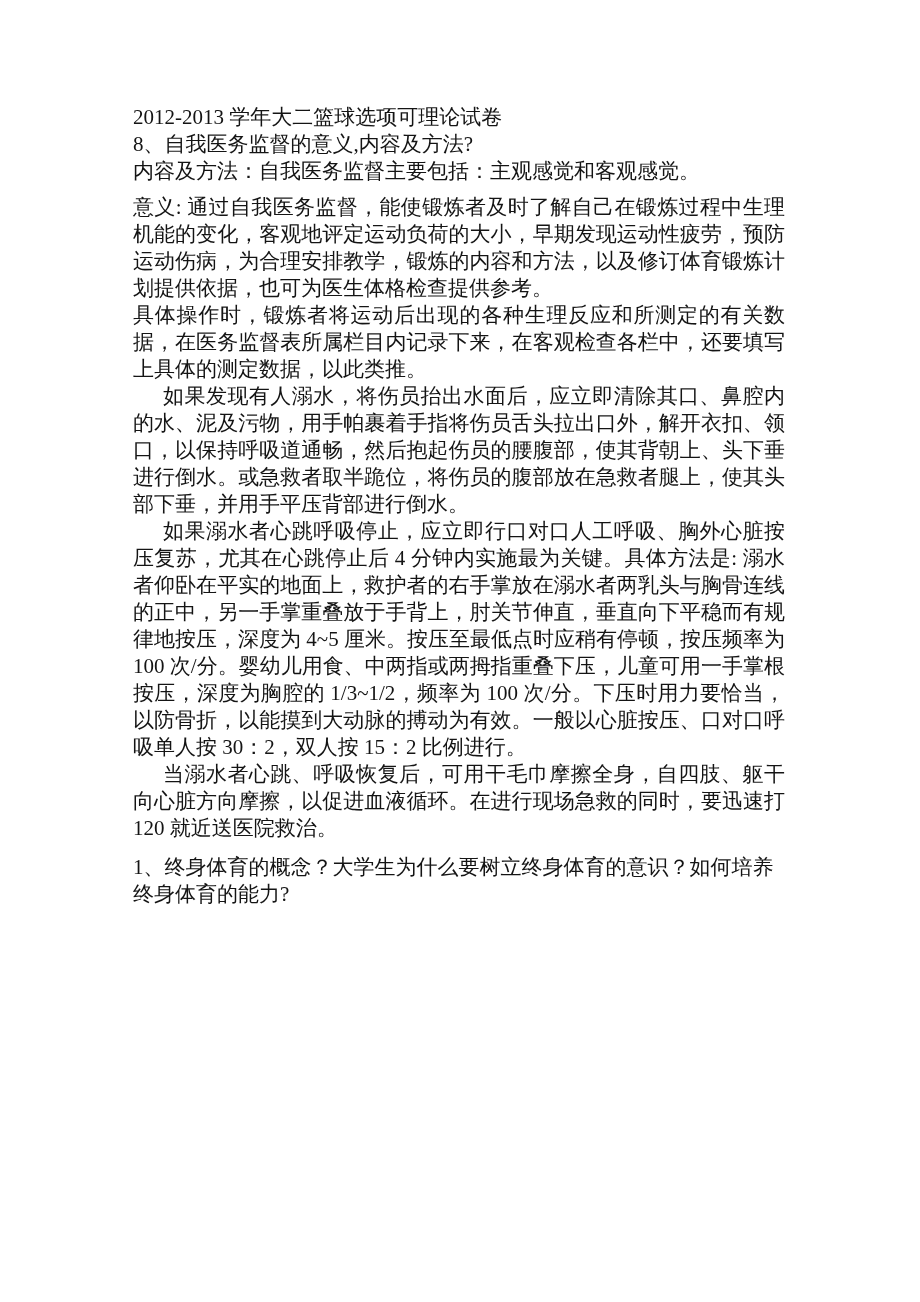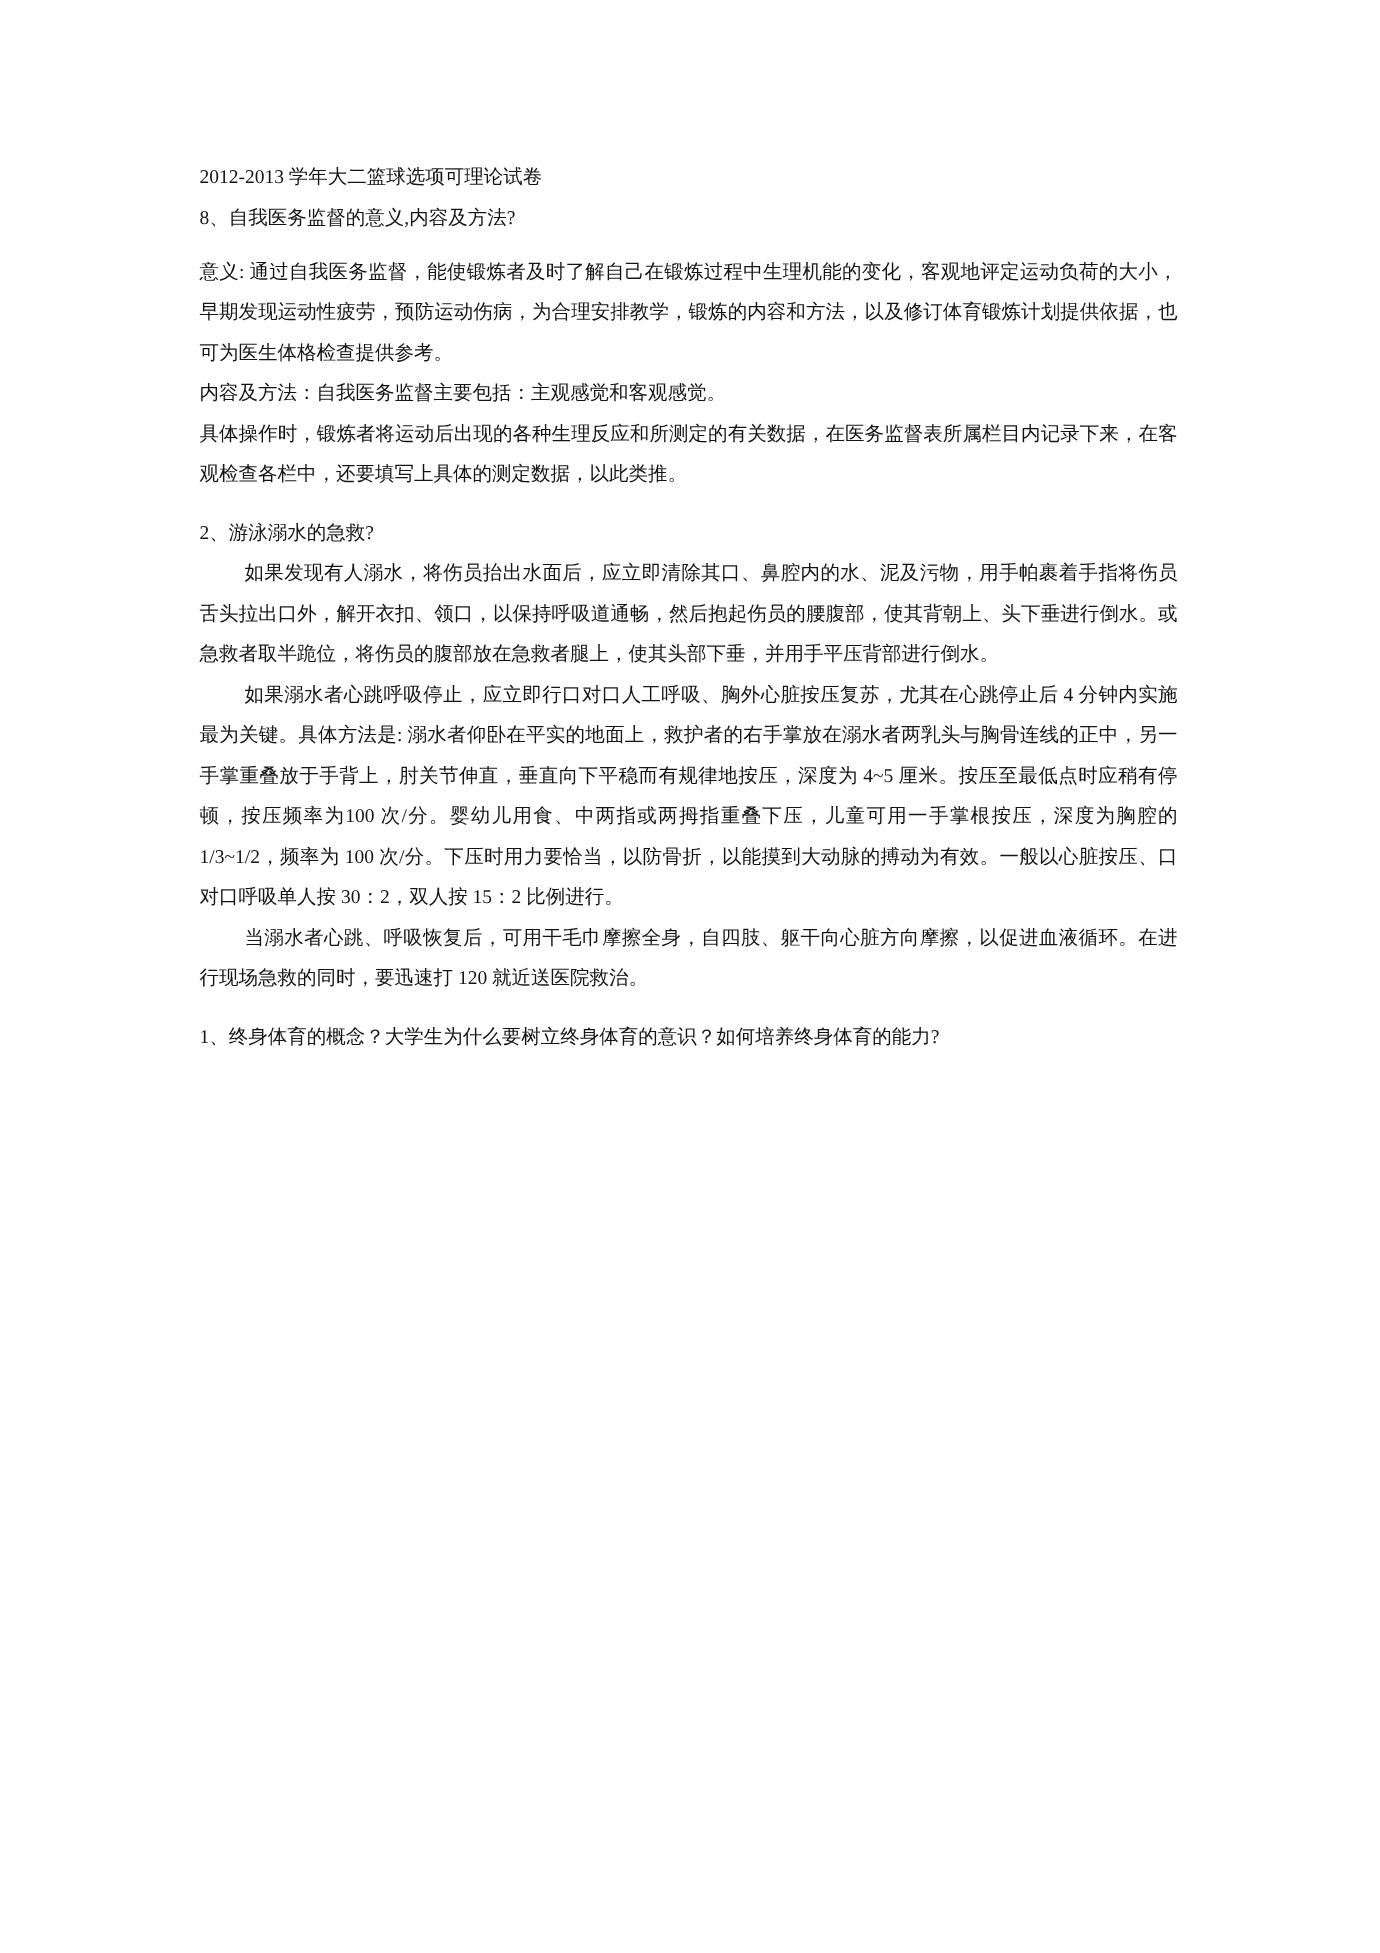--- a/index.html
+++ b/index.html
@@ -12,21 +12,21 @@
     height: 1302px;
     overflow: hidden;
     position: relative;
   }
   .doc {
     position: absolute;
     left: 133px;
     top: 104px;
     width: 652px;
     font-family: "Liberation Serif", "DejaVu Serif", serif;
-    font-size: 13px;
+    font-size: 21px;
     line-height: 27px;
     color: #141414;
     text-align: justify;
   }
   .line {
     margin: 0;
     text-align: left;
   }
   .para {
     margin: 0;
@@ -41,27 +41,26 @@
 </head>
 <body>
 
 <div class="doc">
 
   <div class="line">2012-2013 学年大二篮球选项可理论试卷</div>
 
 
   <div class="line">8、自我医务监督的意义,内容及方法?</div>
 
+  <p class="para">内容及方法：自我医务监督主要包括：主观感觉和客观感觉。</p>
+
   <p class="para gap-md">意义: 通过自我医务监督，能使锻炼者及时了解自己在锻炼过程中生理机能的变化，客观地评定运动负荷的大小，早期发现运动性疲劳，预防运动伤病，为合理安排教学，锻炼的内容和方法，以及修订体育锻炼计划提供依据，也可为医生体格检查提供参考。</p>
-
-  <p class="para">内容及方法：自我医务监督主要包括：主观感觉和客观感觉。</p>
 
   <p class="para">具体操作时，锻炼者将运动后出现的各种生理反应和所测定的有关数据，在医务监督表所属栏目内记录下来，在客观检查各栏中，还要填写上具体的测定数据，以此类推。</p>
 
-  <div class="line gap-lg">2、游泳溺水的急救?</div>
 
 
 
   <p class="para indent">如果发现有人溺水，将伤员抬出水面后，应立即清除其口、鼻腔内的水、泥及污物，用手帕裹着手指将伤员舌头拉出口外，解开衣扣、领口，以保持呼吸道通畅，然后抱起伤员的腰腹部，使其背朝上、头下垂进行倒水。或急救者取半跪位，将伤员的腹部放在急救者腿上，使其头部下垂，并用手平压背部进行倒水。</p>
 
   <p class="para indent">如果溺水者心跳呼吸停止，应立即行口对口人工呼吸、胸外心脏按压复苏，尤其在心跳停止后 4 分钟内实施最为关键。具体方法是: 溺水者仰卧在平实的地面上，救护者的右手掌放在溺水者两乳头与胸骨连线的正中，另一手掌重叠放于手背上，肘关节伸直，垂直向下平稳而有规律地按压，深度为 4~5 厘米。按压至最低点时应稍有停顿，按压频率为100 次/分。婴幼儿用食、中两指或两拇指重叠下压，儿童可用一手掌根按压，深度为胸腔的 1/3~1/2，频率为 100 次/分。下压时用力要恰当，以防骨折，以能摸到大动脉的搏动为有效。一般以心脏按压、口对口呼吸单人按 30：2，双人按 15：2 比例进行。</p>
 
   <p class="para indent">当溺水者心跳、呼吸恢复后，可用干毛巾摩擦全身，自四肢、躯干向心脏方向摩擦，以促进血液循环。在进行现场急救的同时，要迅速打 120 就近送医院救治。</p>
 
   <div class="line gap-lg">1、终身体育的概念？大学生为什么要树立终身体育的意识？如何培养终身体育的能力?</div>

